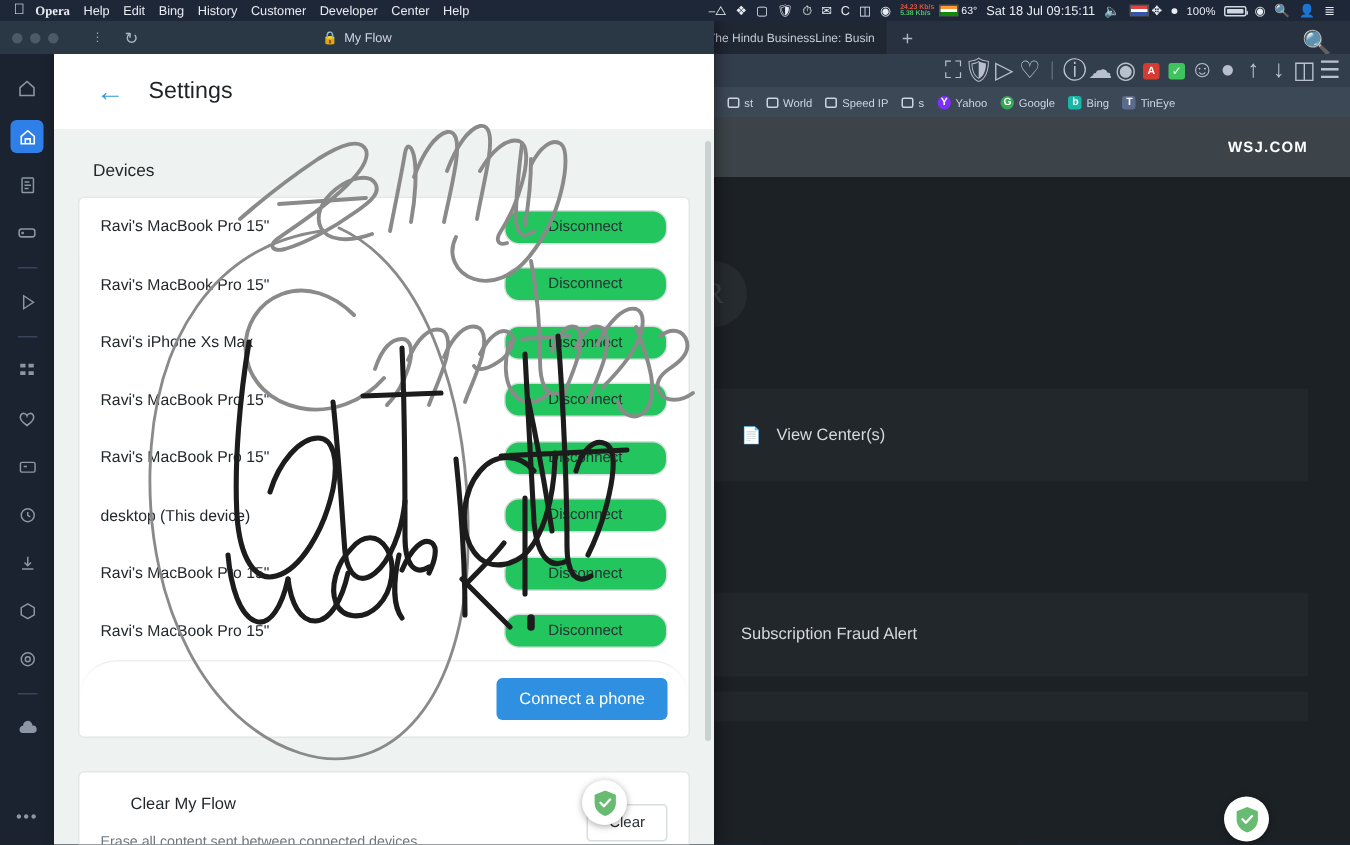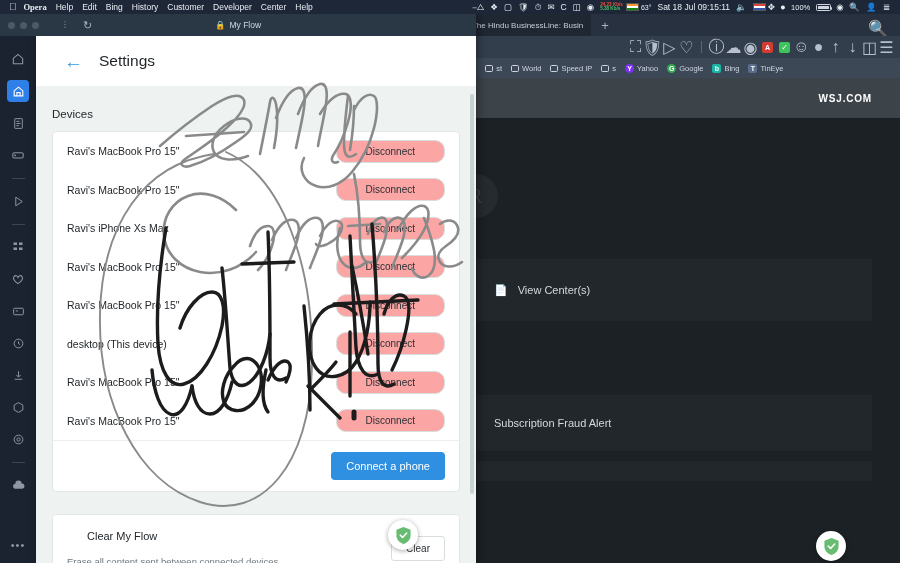--- a/index.html
+++ b/index.html
@@ -130,30 +130,30 @@
     color: #cfd7e0; font-size: 8.5px; display: flex; align-items: center;
     justify-content: center; gap: 4px; }
 
   .flow-header { position: absolute; top: 22px; left: 0; width: 440px; height: 50px;
     background: #fff; display: flex; align-items: center; padding-left: 28px; gap: 16px; }
   .back-arrow { color: #2f9ae0; font-size: 19px; line-height: 1; }
   .flow-title { font-size: 15.5px; color: #1f2326; }
 
   .flow-content { position: absolute; top: 72px; left: 0; width: 440px; bottom: 0;
     background: #eef3f2; padding: 16px 16px 0; overflow: hidden; }
-  .section-label { font-size: 11.5px; color: #23282c; margin: 6px 0 11px 0; }
+  .section-label { font-size: 11.5px; color: #23282c; margin: 6px 0 11px 10px; }
   .card { background: #fff; border: 1px solid #e3e8e7; border-radius: 4px; }
 
   .device-row { display: flex; align-items: center; justify-content: space-between;
     height: 38.5px; padding: 0 14px; }
   .device-name { font-size: 10.5px; color: #23282c; }
-  .disconnect-btn { font-size: 10px; color: #2a2f33; background: #fca5a5;
+  .disconnect-btn { font-size: 10px; color: #2a2f33; background: #22c55e;
     border: 1px solid #d8dedd; border-radius: 10px; padding: 5px 29px; }
   .card-footer { border-top: 1px solid #eceff0; padding: 11px 14px; display: flex;
-    justify-content: flex-end; }
+    justify-content: flex-end; border-radius: 25px; }
   .primary-btn { background: #2f8fe0; color: #fff; font-size: 11px; border: none;
     border-radius: 4px; padding: 8px 15px; }
 
   .clear-card { margin-top: 22px; display: flex; align-items: center;
     justify-content: space-between; padding: 15px 14px; }
   .clear-title { font-size: 11px; color: #23282c; margin-left: 20px; }
   .clear-desc { font-size: 9.5px; color: #6e777d; margin-top: 14px; }
   .clear-btn { font-size: 10px; color: #2a2f33; background: #fff;
     border: 1px solid #d8dedd; border-radius: 3px; padding: 6px 14px; }
 

